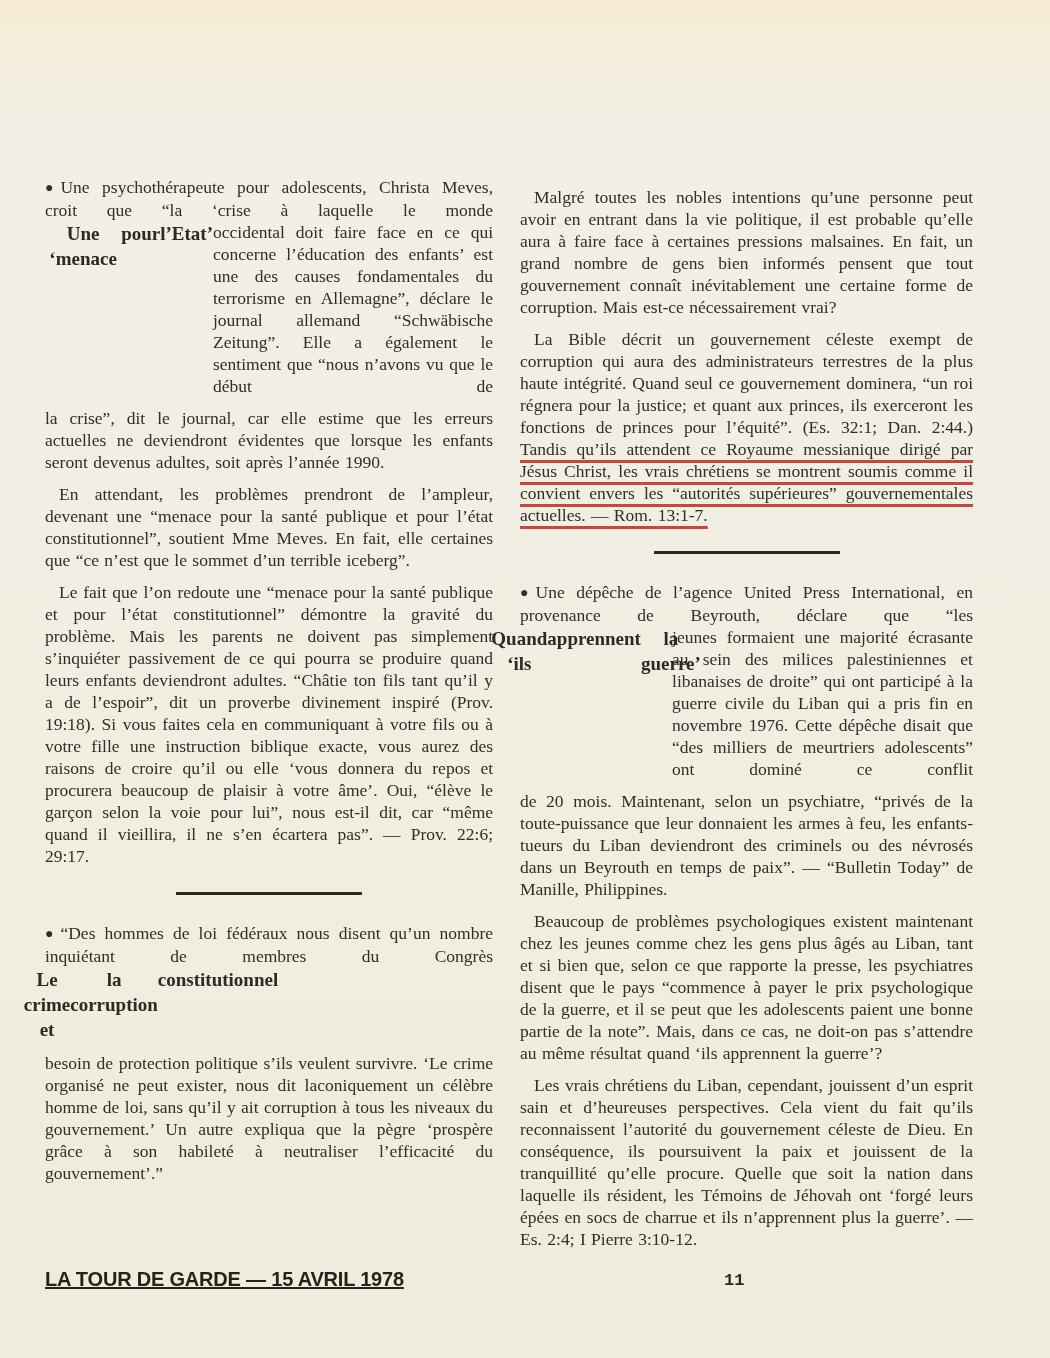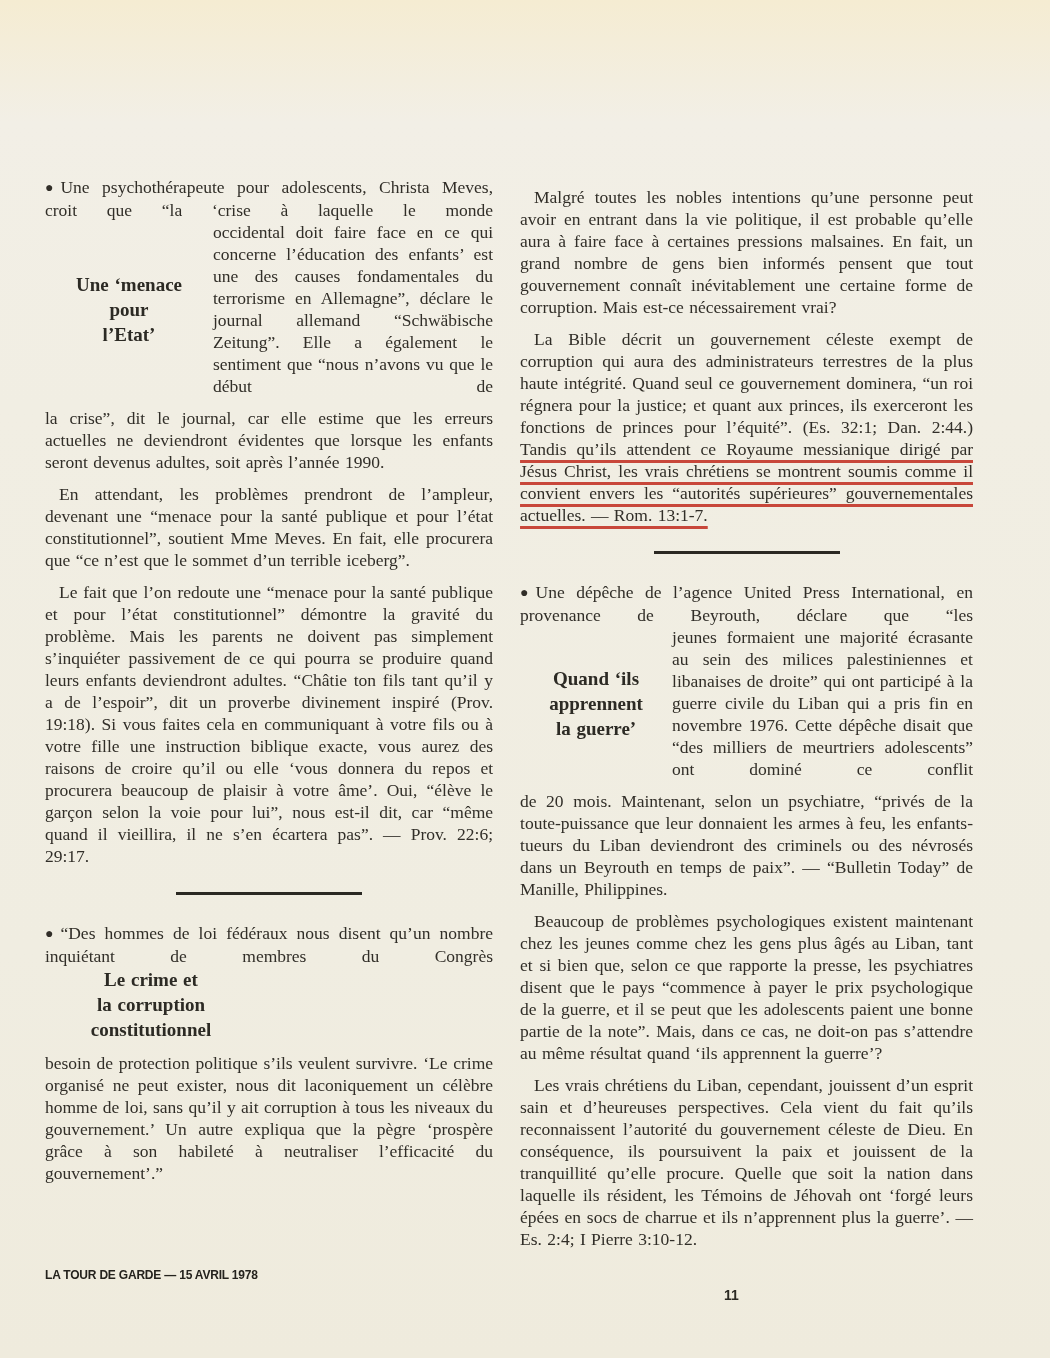--- a/index.html
+++ b/index.html
@@ -36,21 +36,21 @@
   .col{min-width:0;}
   .col-left{width:455px;}
   .col-right{width:460px;}
   p{margin:0;}
   .para{text-indent:14px;margin-top:10px;}
   .cont{text-indent:0;margin-top:10px;}
   .intro{text-align-last:justify;}
   .wrapped{flex:1;text-align-last:justify;min-width:0;}
   .wrap-row{display:flex;}
   .aside{
-    display:flex;flex-direction:column;justify-content:center;
+    display:flex;flex-direction:row;justify-content:center;
     text-align:center;text-align-last:center;
     font-weight:700;font-size:19px;line-height:25px;
     color:#2c2a24;
   }
   .aside-w1{width:168px;}
   .aside-w2{width:212px;justify-content:center;}
   .aside-w3{width:152px;}
   .bullet{
     display:inline-block;font-size:14px;vertical-align:1px;
     margin-right:7px;text-indent:0;
@@ -63,27 +63,27 @@
     text-decoration:underline;
     text-decoration-color:#c8473a;
     text-decoration-thickness:2.5px;
     text-underline-offset:5px;
     text-decoration-skip-ink:none;
   }
   
   .footer-journal{
     position:absolute;left:45px;top:1268px;
     font-family:"Liberation Sans", sans-serif;
-    font-weight:700;font-size:12px;letter-spacing:-0.2px;
-    color:#24221d;white-space:nowrap;
+    font-weight:700;font-size:20px;letter-spacing:-0.2px;
+    color:#24221d;white-space:nowrap;text-decoration:underline;
   }
   .footer-page{
     position:absolute;left:724px;top:1271px;
-    font-family:Liberation Sans, sans-serif;
-    font-weight:700;font-size:14px;color:#2b2923;margin-top:16px;
+    font-family:Liberation Mono, monospace;
+    font-weight:700;font-size:17px;color:#2b2923;
   }
 </style>
 </head>
 <body>
 
 <div class="page">
 
 
   <div class="cols">
 
@@ -94,21 +94,21 @@
       <div class="wrap-row">
         <div class="aside aside-w1">
           <span>Une ‘menace</span>
           <span>pour</span>
           <span>l’Etat’</span>
         </div>
         <div class="wrapped">occidental doit faire face en ce qui concerne l’éducation des enfants’ est une des causes fondamentales du terrorisme en Allemagne”, déclare le journal allemand “Schwäbische Zeitung”. Elle a également le sentiment que “nous n’avons vu que le début de</div>
       </div>
 
       <p class="cont">la crise”, dit le journal, car elle estime que les erreurs actuelles ne deviendront évidentes que lorsque les enfants seront devenus adultes, soit après l’année 1990.</p>
-      <p class="para">En attendant, les problèmes prendront de l’ampleur, devenant une “menace pour la santé publique et pour l’état constitutionnel”, soutient Mme Meves. En fait, elle procurera que “ce n’est que le sommet d’un terrible iceberg”.</p>
+      <p class="para">En attendant, les problèmes prendront de l’ampleur, devenant une “menace pour la santé publique et pour l’état constitutionnel”, soutient Mme Meves. En fait, elle certaines que “ce n’est que le sommet d’un terrible iceberg”.</p>
       <p class="para">Le fait que l’on redoute une “menace pour la santé publique et pour l’état constitutionnel” démontre la gravité du problème. Mais les parents ne doivent pas simplement s’inquiéter passivement de ce qui pourra se produire quand leurs enfants deviendront adultes. “Châtie ton fils tant qu’il y a de l’espoir”, dit un proverbe divinement inspiré (Prov. 19:18). Si vous faites cela en communiquant à votre fils ou à votre fille une instruction biblique exacte, vous aurez des raisons de croire qu’il ou elle ‘vous donnera du repos et procurera beaucoup de plaisir à votre âme’. Oui, “élève le garçon selon la voie pour lui”, nous est-il dit, car “même quand il vieillira, il ne s’en écartera pas”. — Prov. 22:6; 29:17.</p>
 
       <div class="divider"></div>
 
       <p class="intro"><span class="bullet">●</span><span>“Des hommes de loi fédéraux nous disent qu’un nombre inquiétant de membres du Congrès</span></p>
 
       <div class="wrap-row">
         <div class="aside aside-w2">
           <span>Le crime et</span>
           <span>la corruption</span>

